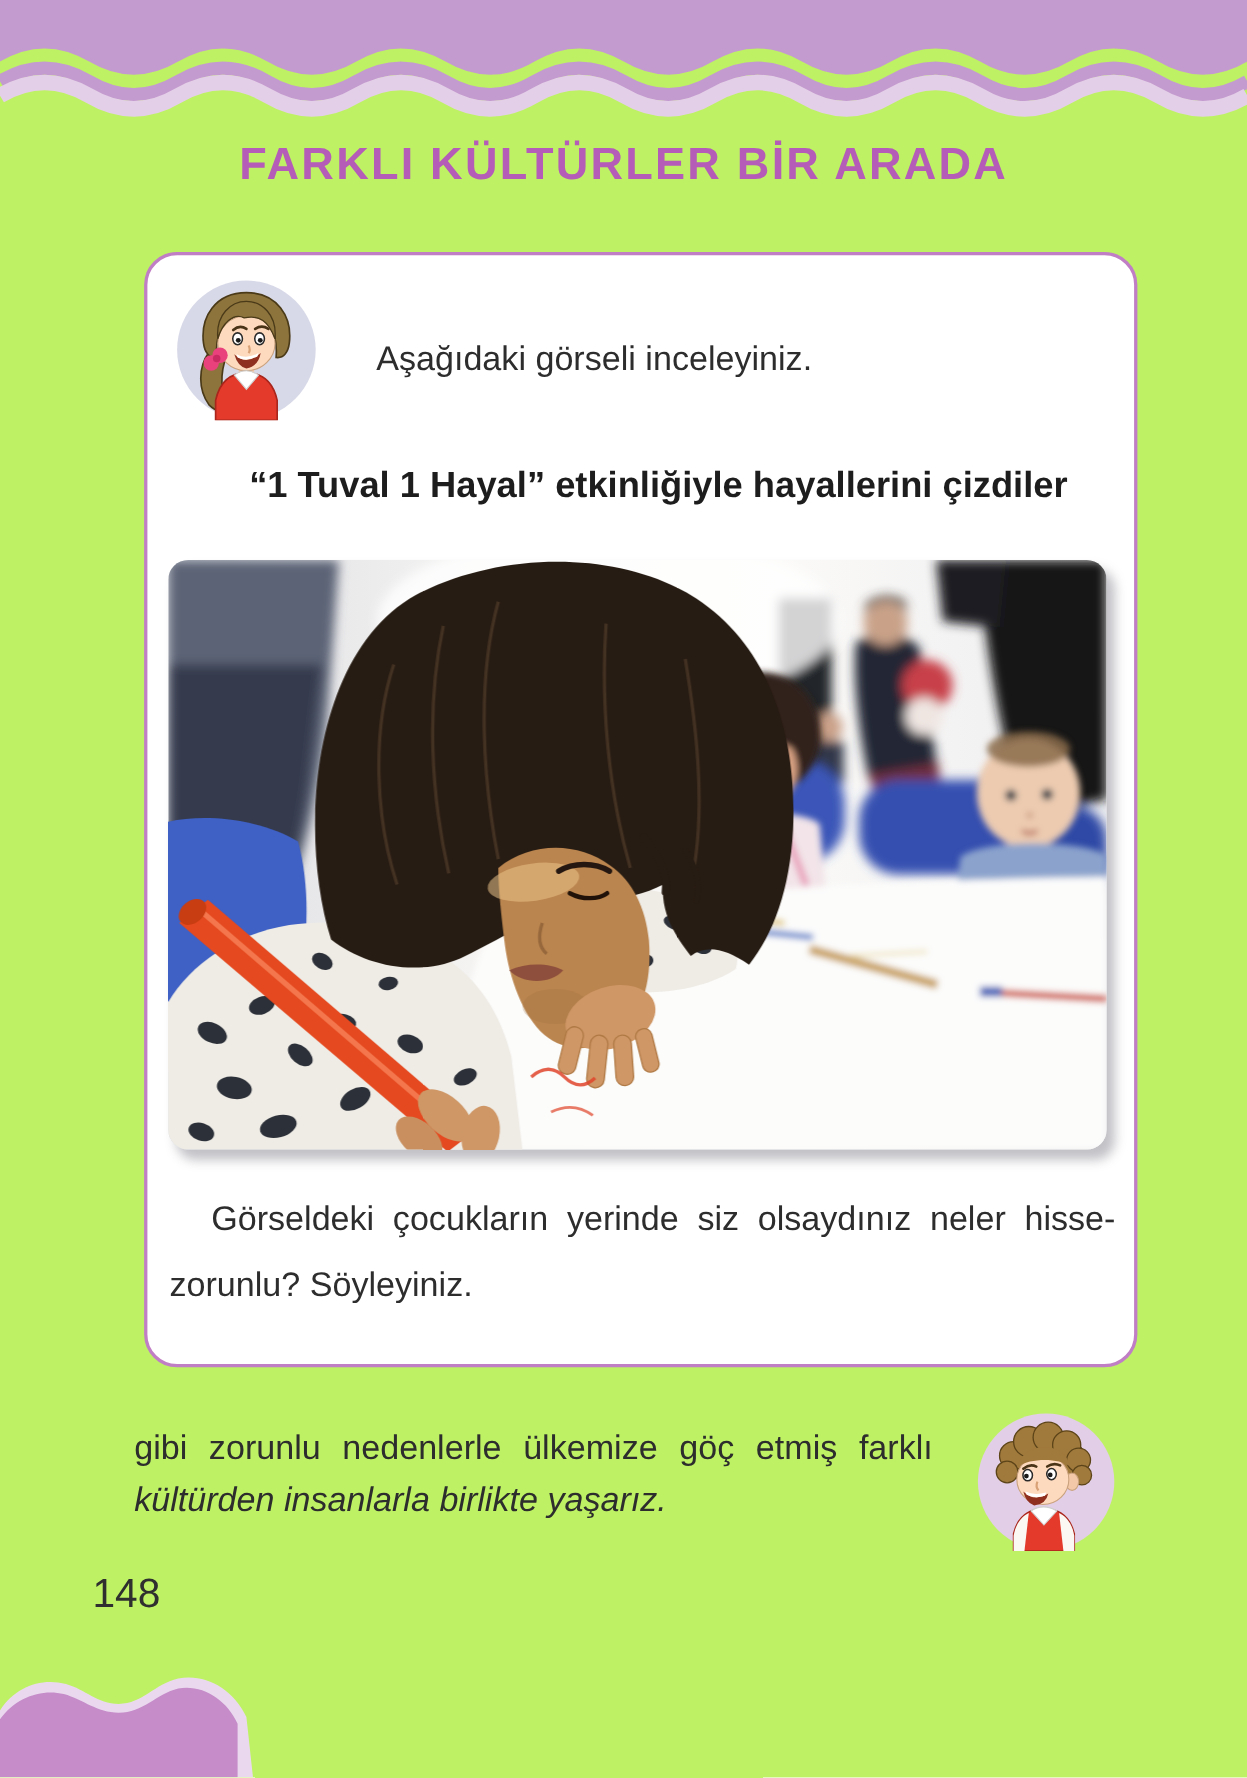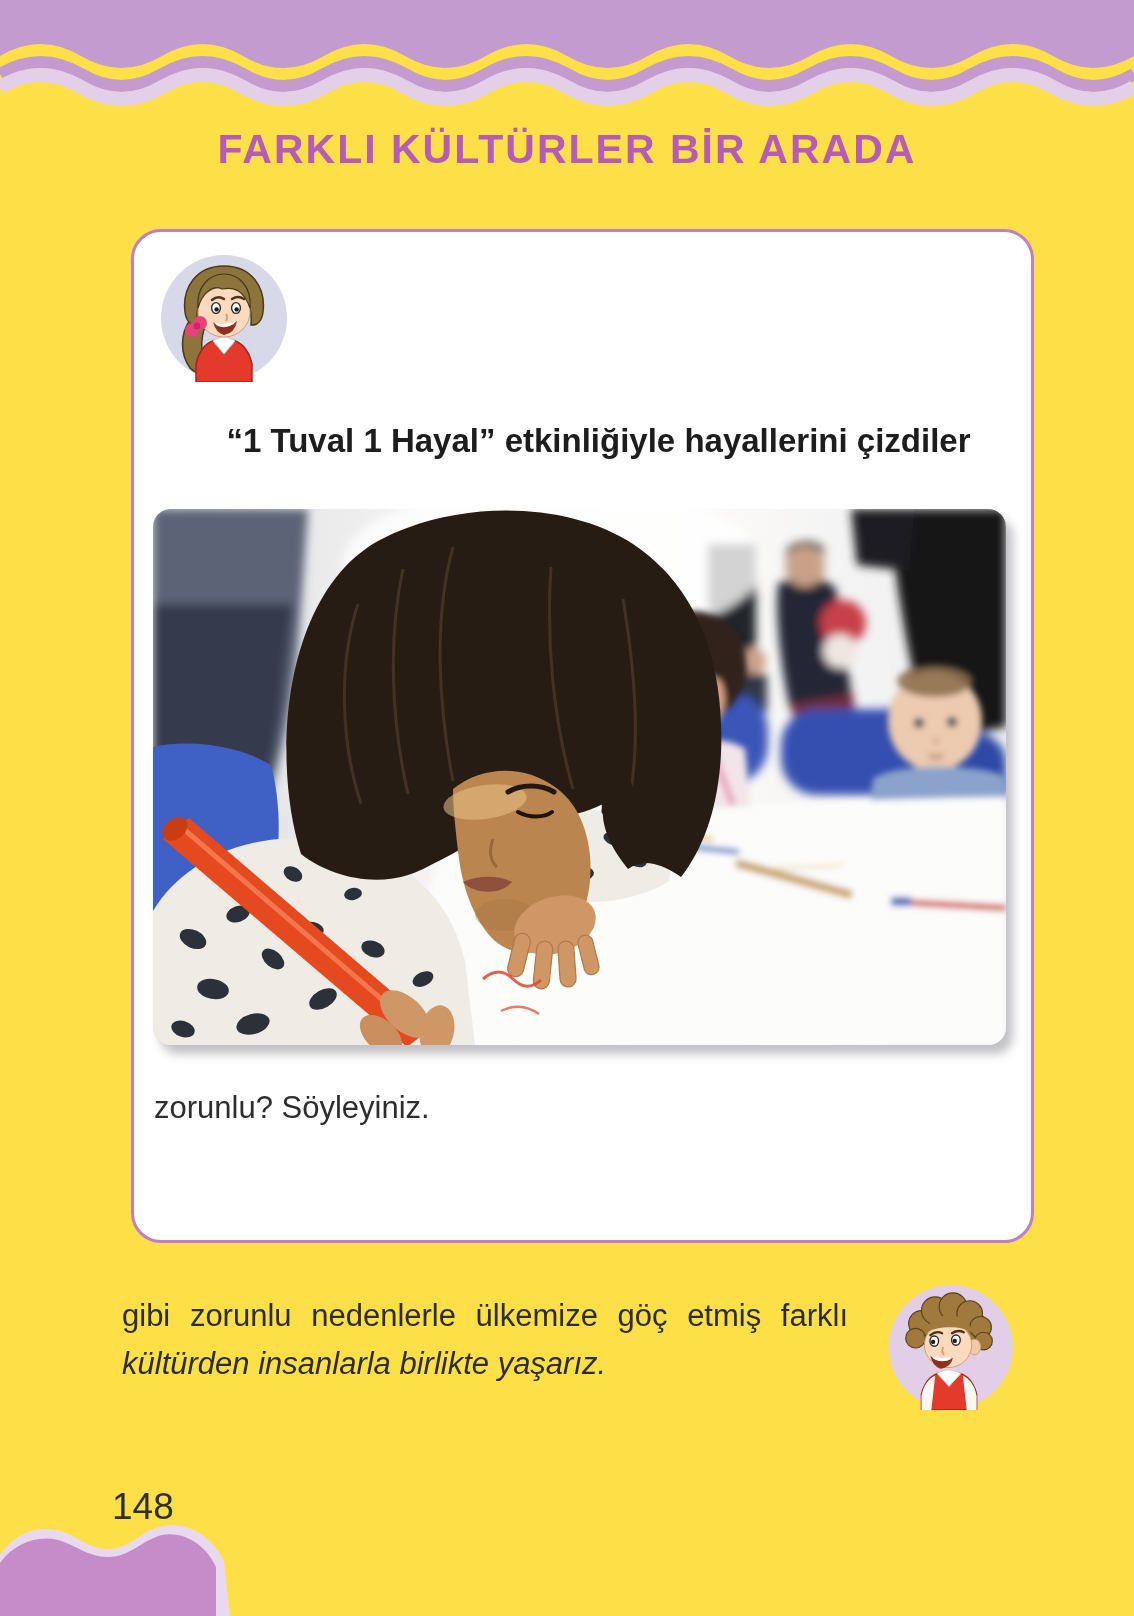--- a/index.html
+++ b/index.html
@@ -1,18 +1,18 @@
 <!DOCTYPE html>
 <html lang="tr"><head>
 <meta charset="utf-8">
 <style>
   * { margin:0; padding:0; box-sizing:border-box; }
   html,body { background:#ffffff; }
   body { font-family:"Liberation Sans", sans-serif; color:#2d2d2d; }
-  .page { position:relative; width:1134px; height:1616px; margin:0 auto; background:#fde047; overflow:hidden; }
+  .page { position:relative; width:1134px; height:1616px; margin:0 auto; background:#bef264; overflow:hidden; }
 
   
   .wave-header { position:absolute; top:0; left:0; width:1134px; height:112px; }
 
   
   .page-title { position:absolute; top:126px; left:0; width:1134px; text-align:center;
     font-size:41px; font-weight:bold; letter-spacing:2px; color:#b45cb8; }
 
   
   .activity-box { position:absolute; left:131px; top:229px; width:903px; height:1014px;
@@ -32,21 +32,21 @@
 
   
   .body-paragraph { position:absolute; left:122px; top:1292px; width:726px;
     font-size:31px; line-height:48px; color:#2d2d2d; }
   .p-line-1 { text-align:justify; text-align-last:justify; padding-left:42px; }
   .p-line-2 { text-align:justify; text-align-last:justify; }
   .p-line-3 { text-align:left;font-style:italic; }
   .boy-avatar { position:absolute; left:888px; top:1284px; width:126px; height:126px; }
 
   
-  .page-number { position:absolute; left:84px; top:1486px; font-size:37px; color:#2f2f2f;margin-left:28px; }
+  .page-number { position:absolute; left:84px; top:1428px; font-size:37px; color:#2f2f2f; }
   .corner-decoration { position:absolute; left:0; top:1521px; width:230px; height:95px; }
 </style>
 </head>
 <body>
 
 <div class="page">
 
   <svg class="wave-header" viewBox="0 0 1134 112" preserveAspectRatio="none" aria-hidden="true">
     <path fill="#c49bce" d="M0,0 H1134 V56
       q-40.5,24 -81,0 q-40.5,-24 -81,0 q-40.5,24 -81,0 q-40.5,-24 -81,0
@@ -85,20 +85,21 @@
       <path d="M66,60 q2,4 0,7" fill="none" stroke="#d8a176" stroke-width="2"></path>
       <path d="M53,68 Q64,79 77,67 Q75,79 64,81 Q56,79 53,68 Z" fill="#8e2f1f"></path>
       <path d="M55,68 Q64,73 75,67 L74,70 Q64,75 56,71 Z" fill="#ffffff"></path>
       <path d="M36,110 C40,92 50,85 64,85 C78,85 88,92 92,110 L92,128 L36,128 Z" fill="#e33a2c" stroke="#a8261c" stroke-width="1.5"></path>
       <path d="M53,87 L64,100 L75,87 C68,82 60,82 53,87 Z" fill="#ffffff" stroke="#cfcfcf" stroke-width="1"></path>
       <circle cx="40" cy="69" r="7" fill="#e8417c"></circle>
       <circle cx="32" cy="76" r="7" fill="#e8417c"></circle>
       <circle cx="37" cy="72" r="3.4" fill="#c92a62"></circle>
     </svg>
 
+    <p class="instruction">Aşağıdaki görseli inceleyiniz.</p>
 
     <p class="photo-caption">“1 Tuval 1 Hayal” etkinliğiyle hayallerini çizdiler</p>
 
     <figure class="photo-frame">
       <svg viewBox="0 0 853 536" preserveAspectRatio="none" aria-hidden="true">
         <defs>
           <filter id="bgblur" x="-10%" y="-10%" width="120%" height="120%">
               <feGaussianBlur stdDeviation="5"></feGaussianBlur>
             </filter>
           <filter id="midblur" x="-10%" y="-10%" width="120%" height="120%">
@@ -216,20 +217,21 @@
           <line x1="26" y1="316" x2="268" y2="524" stroke="#f4764d" stroke-width="5"></line>
           <ellipse cx="22" cy="320" rx="14" ry="10" fill="#c93d12" transform="rotate(-40 22 320)"></ellipse>
           <ellipse cx="252" cy="505" rx="30" ry="17" fill="#cf9766" transform="rotate(42 252 505)"></ellipse>
           <ellipse cx="228" cy="526" rx="25" ry="15" fill="#c98f5e" transform="rotate(42 228 526)"></ellipse>
           <ellipse cx="284" cy="522" rx="17" ry="26" fill="#cf9766" transform="rotate(12 284 522)"></ellipse>
         </g>
       </svg>
     </figure>
 
     <div class="question">
+      <div class="q-line-1">Görseldeki çocukların yerinde siz olsaydınız neler hisse-</div>
       <div class="q-line-2">zorunlu? Söyleyiniz.</div>
     </div>
   </section>
 
   <div class="body-paragraph">
     <div class="p-line-2">gibi zorunlu nedenlerle ülkemize göç etmiş farklı</div>
     <div class="p-line-3">kültürden insanlarla birlikte yaşarız.</div>
   </div>
 
   <svg class="boy-avatar" viewBox="0 0 128 128" aria-hidden="true">

